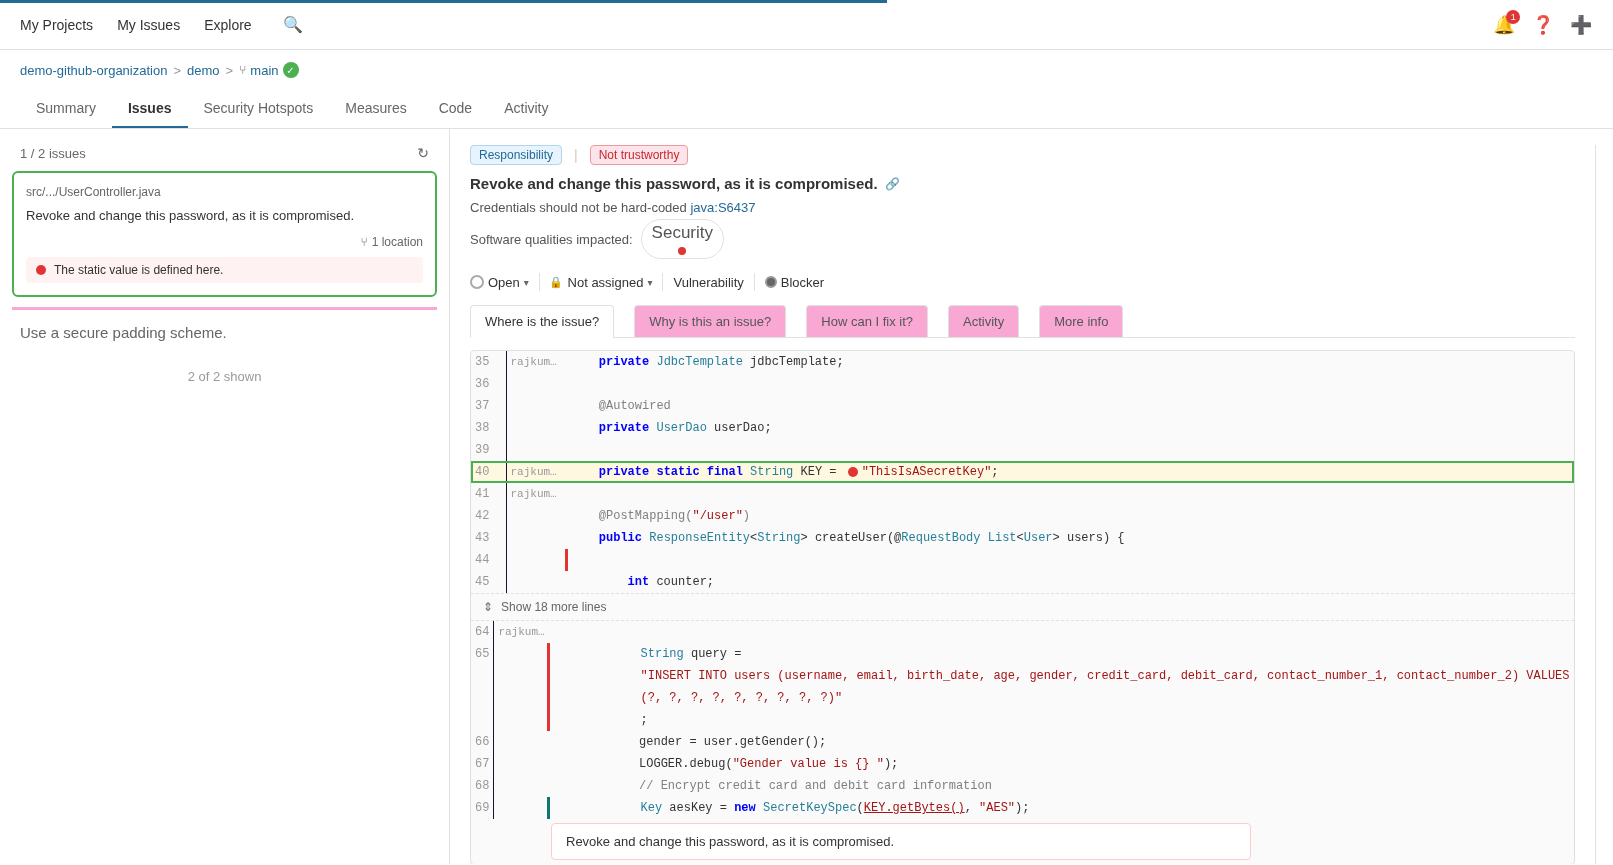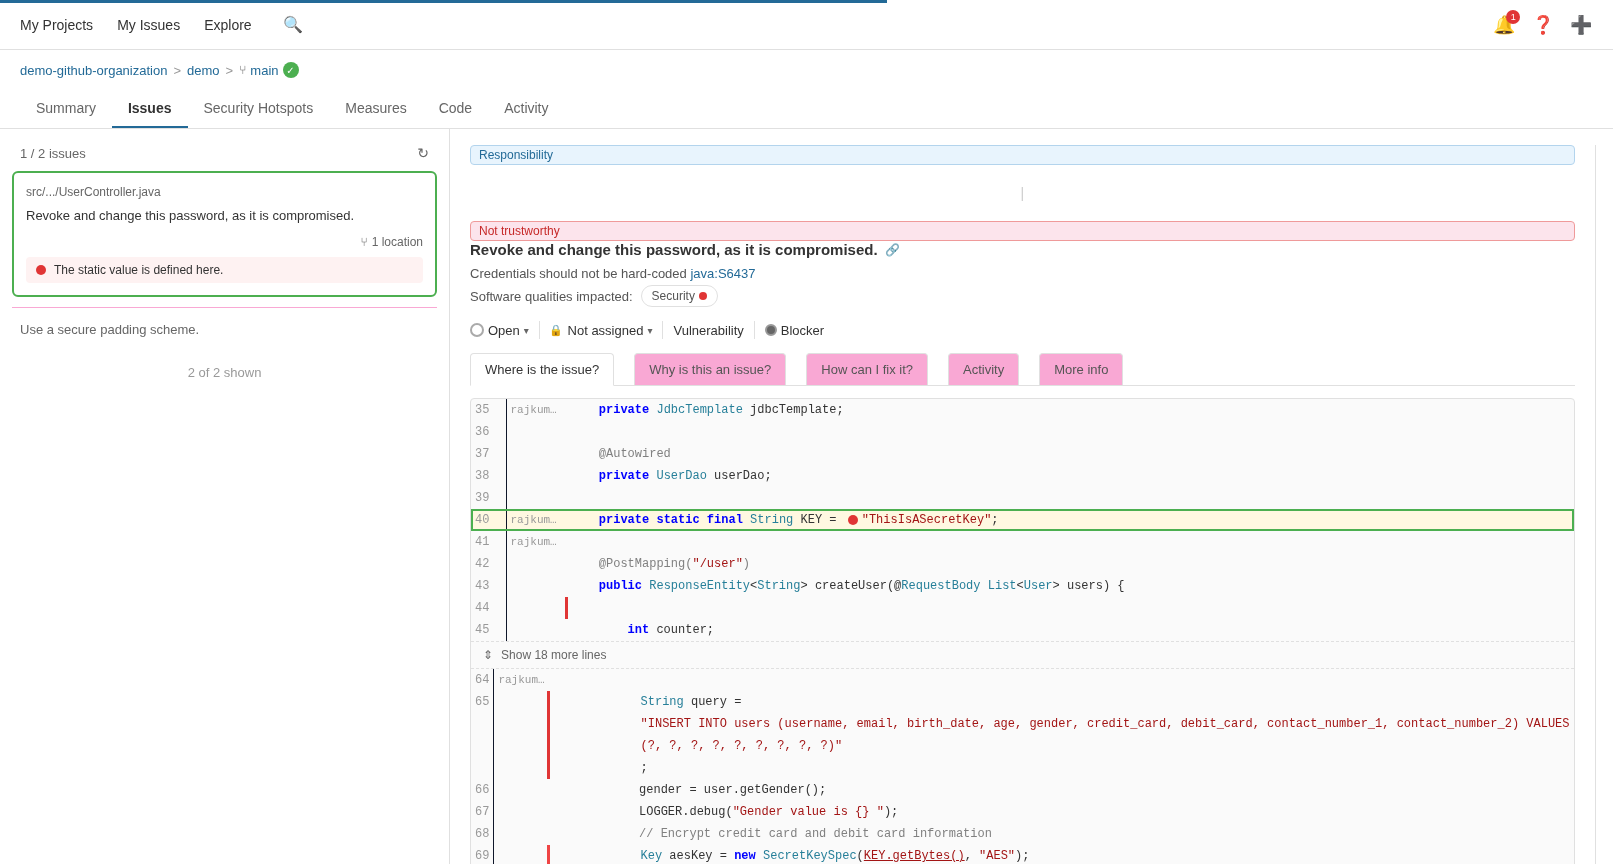--- a/index.html
+++ b/index.html
@@ -47,47 +47,47 @@
     .issue-card .file-path { font-size: 12px; color: #666; margin-bottom: 8px; }
     .issue-card .issue-title { font-size: 13px; color: #333; margin-bottom: 10px; line-height: 1.4; }
     .issue-card .location-row { display: flex; justify-content: flex-end; align-items: center; font-size: 12px; color: #666; margin-bottom: 8px; }
     .location-icon { margin-right: 4px; }
     .issue-location-item {
       display: flex; align-items: center; gap: 8px; background: #fef2f2; border-radius: 4px; padding: 6px 10px;
       font-size: 12px; color: #333;
     }
     .red-dot { width: 10px; height: 10px; background: #e03535; border-radius: 50%; flex-shrink: 0; }
 
-    .simple-issue-item { padding: 14px 8px; border-top: 1px solid #f9a8d4; font-size: 13px; color: #666; }
+    .simple-issue-item { padding: 14px 8px; border-top: 3px solid #f9a8d4; font-size: 15px; color: #666; }
     .shown-count { text-align: center; font-size: 13px; color: #999; padding: 14px; }
 
     
     .right-panel { flex: 1; overflow-y: auto; padding: 16px 20px; }
 
     
     .issue-detail { display: flex; gap: 20px; }
     .issue-detail-main { flex: 1; }
     .issue-detail-sidebar { width: 200px; min-width: 180px; border-left: 1px solid #e0e0e0; padding-left: 20px; }
 
-    .tag-row { display: flex; gap: 20px; flex-wrap: wrap; flex-direction: column; }
+    .tag-row { display: flex; gap: 12px; margin-bottom: 10px; flex-wrap: wrap; }
     .tag { background: #e8f4fd; color: #236a97; border: 1px solid #b3d4ed; border-radius: 4px; padding: 2px 8px; font-size: 12px; }
     .tag-separator { color: #ccc; align-self: center; }
     .tag-not-trustworthy { background: #fce4ec; color: #c62828; border: 1px solid #ef9a9a; }
 
     .issue-title-row { display: flex; align-items: center; gap: 8px; margin-bottom: 8px; }
     .issue-main-title { font-size: 15px; font-weight: 600; color: #333; }
     .link-icon { color: #666; font-size: 12px; cursor: pointer; }
 
     .credentials-row { font-size: 13px; color: #555; margin-bottom: 4px; }
     .credentials-row a { color: #236a97; text-decoration: none; }
 
     .qualities-row { display: flex; align-items: center; gap: 8px; margin-bottom: 14px; font-size: 13px; color: #555; }
     .quality-badge {
       display: flex; align-items: center; gap: 4px; background: #fff; border: 1px solid #e0e0e0;
-      border-radius: 20px; padding: 3px 10px; font-size: 12px;
+      border-radius: 20px; padding: 3px 10px; font-size: 17px; flex-direction: column;
     }
     .quality-badge .q-label { font-weight: 500; }
     .quality-dot { width: 8px; height: 8px; background: #e03535; border-radius: 50%; }
 
     .status-row { display: flex; align-items: center; gap: 10px; margin-bottom: 14px; flex-wrap: wrap; }
     .status-open { display: flex; align-items: center; gap: 4px; font-size: 13px; color: #333; cursor: pointer; }
     .radio-circle { width: 14px; height: 14px; border: 2px solid #aaa; border-radius: 50%; }
     .chevron-down { font-size: 10px; color: #666; }
     .not-assigned-btn {
       display: flex; align-items: center; gap: 4px; font-size: 13px; color: #333;
@@ -382,21 +382,21 @@
               <tr>
                 <td class="line-num">68</td>
                 <td class="line-author"></td>
                 <td class="line-code">
                   &nbsp;&nbsp;&nbsp;&nbsp;&nbsp;&nbsp;&nbsp;&nbsp;&nbsp;&nbsp;&nbsp;&nbsp;<span style="color:#808080">// Encrypt credit card and debit card information</span>
                 </td>
               </tr>
               <tr>
                 <td class="line-num">69</td>
                 <td class="line-author"></td>
-                <td class="line-code" style="border-left: 3px solid #ef4444;">
+                <td class="line-code" style="border-left: 3px solid #0f766e;">
                   &nbsp;&nbsp;&nbsp;&nbsp;&nbsp;&nbsp;&nbsp;&nbsp;&nbsp;&nbsp;&nbsp;&nbsp;<span style="color:#267f99">Key</span> aesKey = <span style="color:#0000ff;font-weight:bold">new</span> <span style="color:#267f99">SecretKeySpec</span>(<span style="text-decoration:underline;color:#a31515">KEY.getBytes()</span>, <span style="color:#a31515">"AES"</span>);
                 </td>
               </tr>
             </tbody>
           </table>
 
           <div class="issue-tooltip">Revoke and change this password, as it is compromised.</div>
         </div>
 
       </div>

